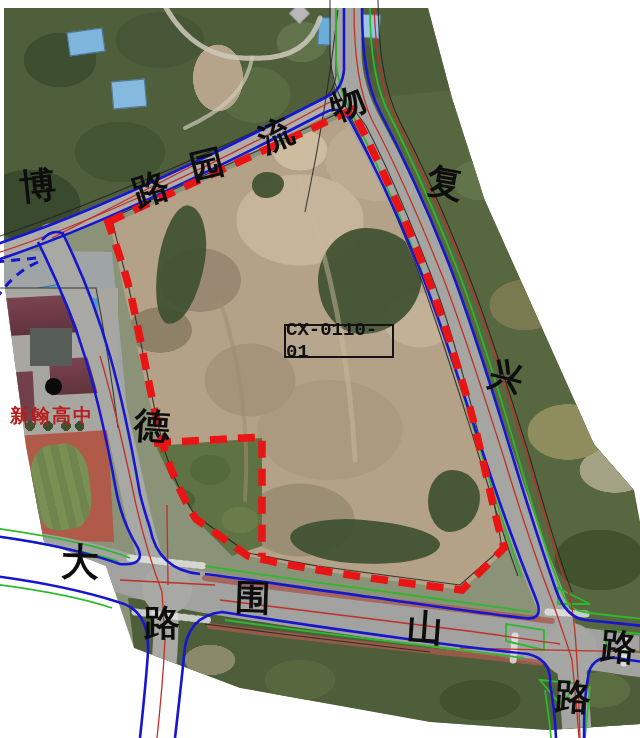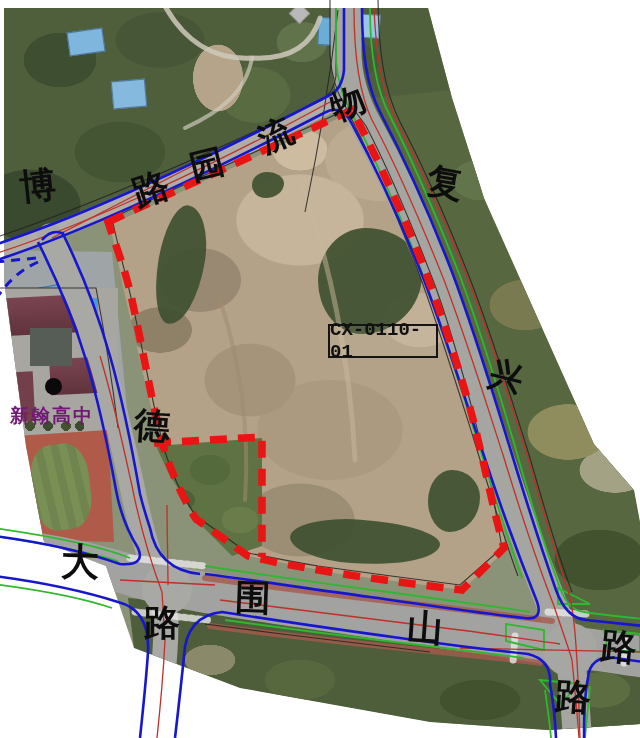--- a/index.html
+++ b/index.html
@@ -75,22 +75,22 @@
     radial-gradient(60px 35px at 600px 690px,#5c6d42 50%,transparent 51%),
     radial-gradient(50px 30px at 210px 660px,#8a8a6a 50%,transparent 51%);}
   .bldg{position:absolute;border:1px solid rgba(40,70,110,.55);}
   
   .overlay{position:absolute;left:0;top:0;z-index:4;}
   .labels{position:absolute;left:0;top:0;width:640px;height:738px;z-index:6;}
   .cjk{position:absolute;color:#0d0d0d;font-family:"Liberation Serif","DejaVu Serif",serif;
        font-weight:600;line-height:1;transform-origin:center;white-space:nowrap;}
   .pbox{position:absolute;border:2px solid #141414;color:#111;background:rgba(250,250,248,.06);
         font-family:"Liberation Mono","DejaVu Sans Mono",monospace;font-size:19px;font-weight:700;
-        display:flex;align-items:center;justify-content:center;letter-spacing:0;margin-left:44px;}
-  .school-label{position:absolute;left:10px;top:403px;font-size:19px;font-weight:700;color:#701a75;
+        display:flex;align-items:center;justify-content:center;letter-spacing:0;}
+  .school-label{position:absolute;left:10px;top:403px;font-size:19px;font-weight:700;color:#b91c1c;
         letter-spacing:2px;font-family:"Liberation Sans",sans-serif;white-space:nowrap;}
   .school-dot{position:absolute;left:45px;top:378px;width:17px;height:17px;border-radius:50%;background:#0a0a0a;}
 </style>
 </head>
 <body>
 
 <div class="stage">
 
   <div class="photo">
     <div class="layer forest-nw"></div>

